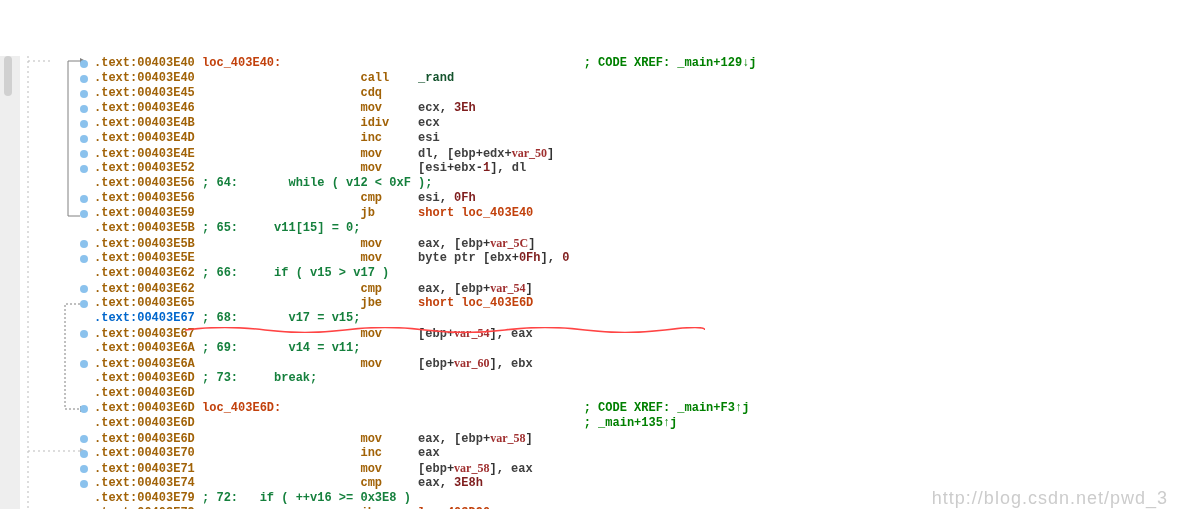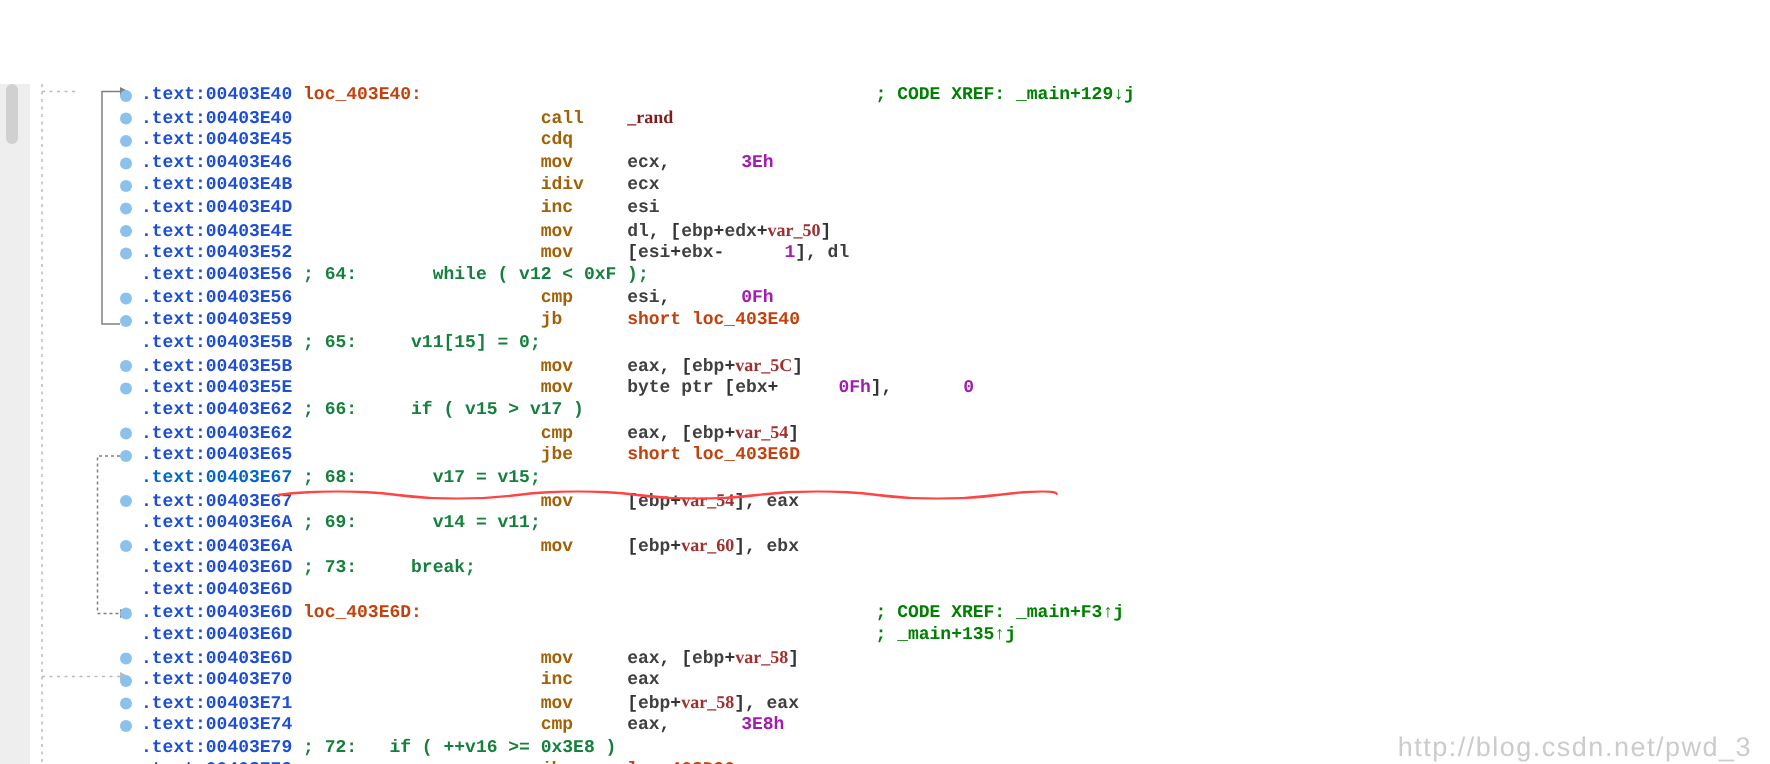--- a/index.html
+++ b/index.html
@@ -50,29 +50,29 @@
     width: 70px;
     height: 510px;
     pointer-events: none;
   }
   .code-col {
     flex: 1;
     padding-left: 4px;
     line-height: 15px;
   }
   .line { height: 15px; }
-  .addr    { color: #1d4ed8; }
+  .addr    { color: #a16207; }
   .addr-hl { color: #0066cc; font-weight: bold;}
   .instr   { color: #a16207; }
   .comment { color: #15803d; }
   .reg     { color: #404040; }
   .label   { color: #c2410c; font-weight: bold;}
-  .number  { color: #a21caf; margin-left: 40px; }
+  .number  { color: #7f1d1d; }
   .var     { color: #a03030; font-family: Liberation Serif, serif; }
-  .func-d  { color: #7f1d1d; font-family: Liberation Serif, serif; }
+  .func-d  { color: #14532d; }
   .xref    { color: #008000; text-align: right; }
   .watermark {
     position: absolute;
     right: 12px;
     bottom: 0;
     color: #cccccc;
     font-family: Arial, sans-serif;
     font-size: 18px;
     font-weight: normal;
     pointer-events: none;

